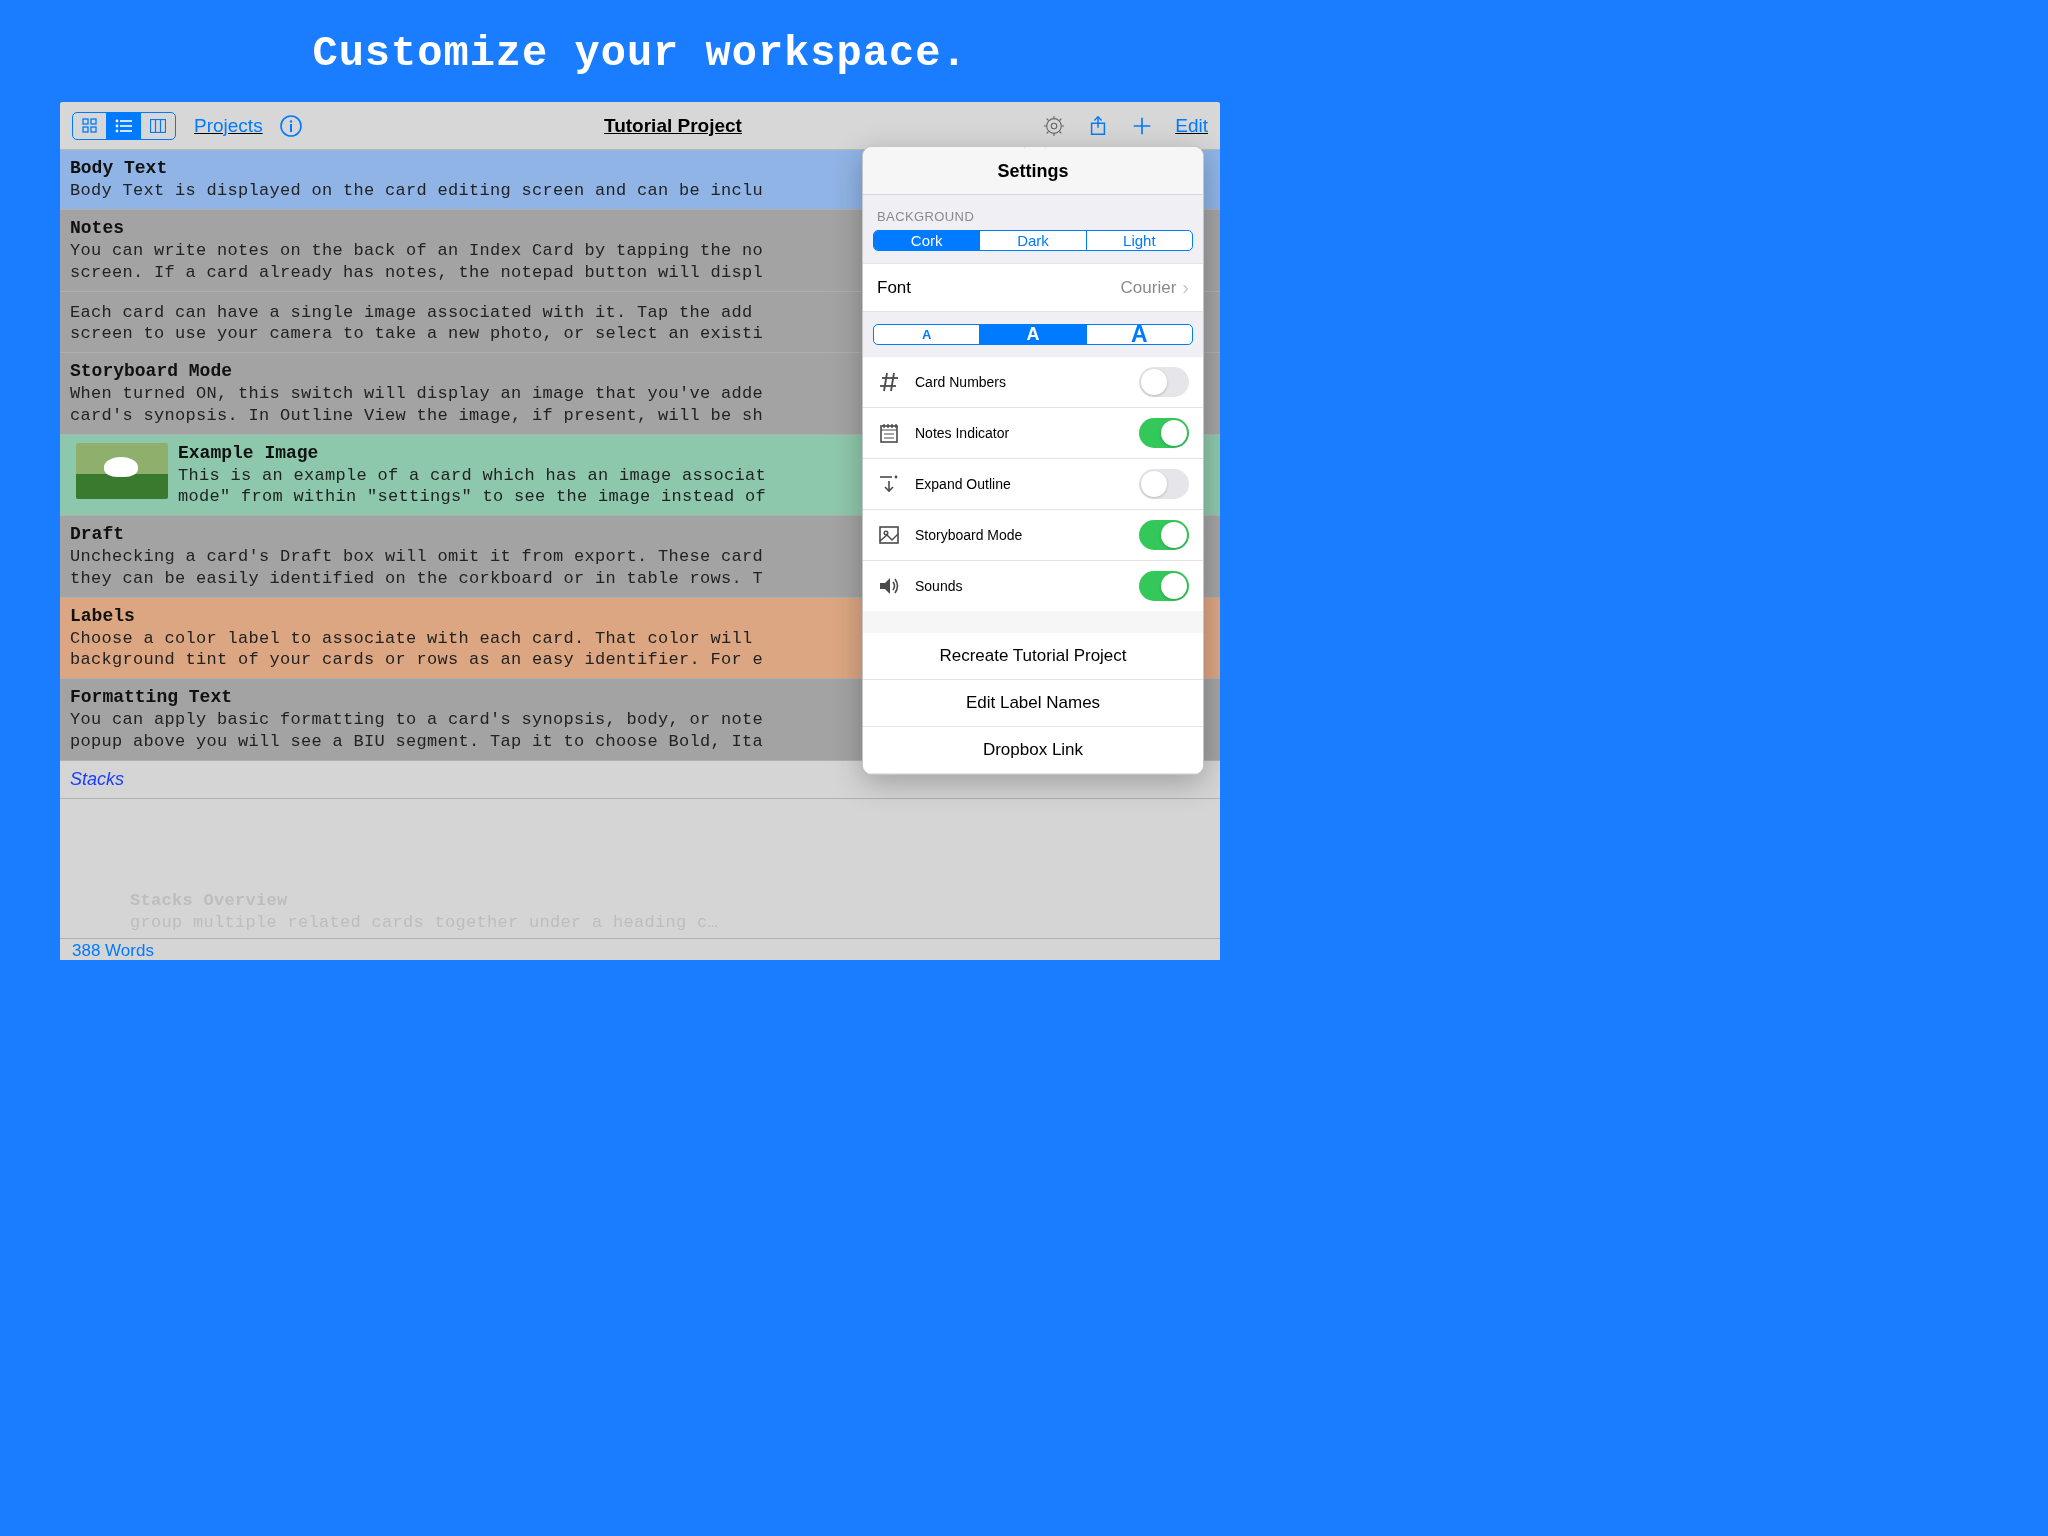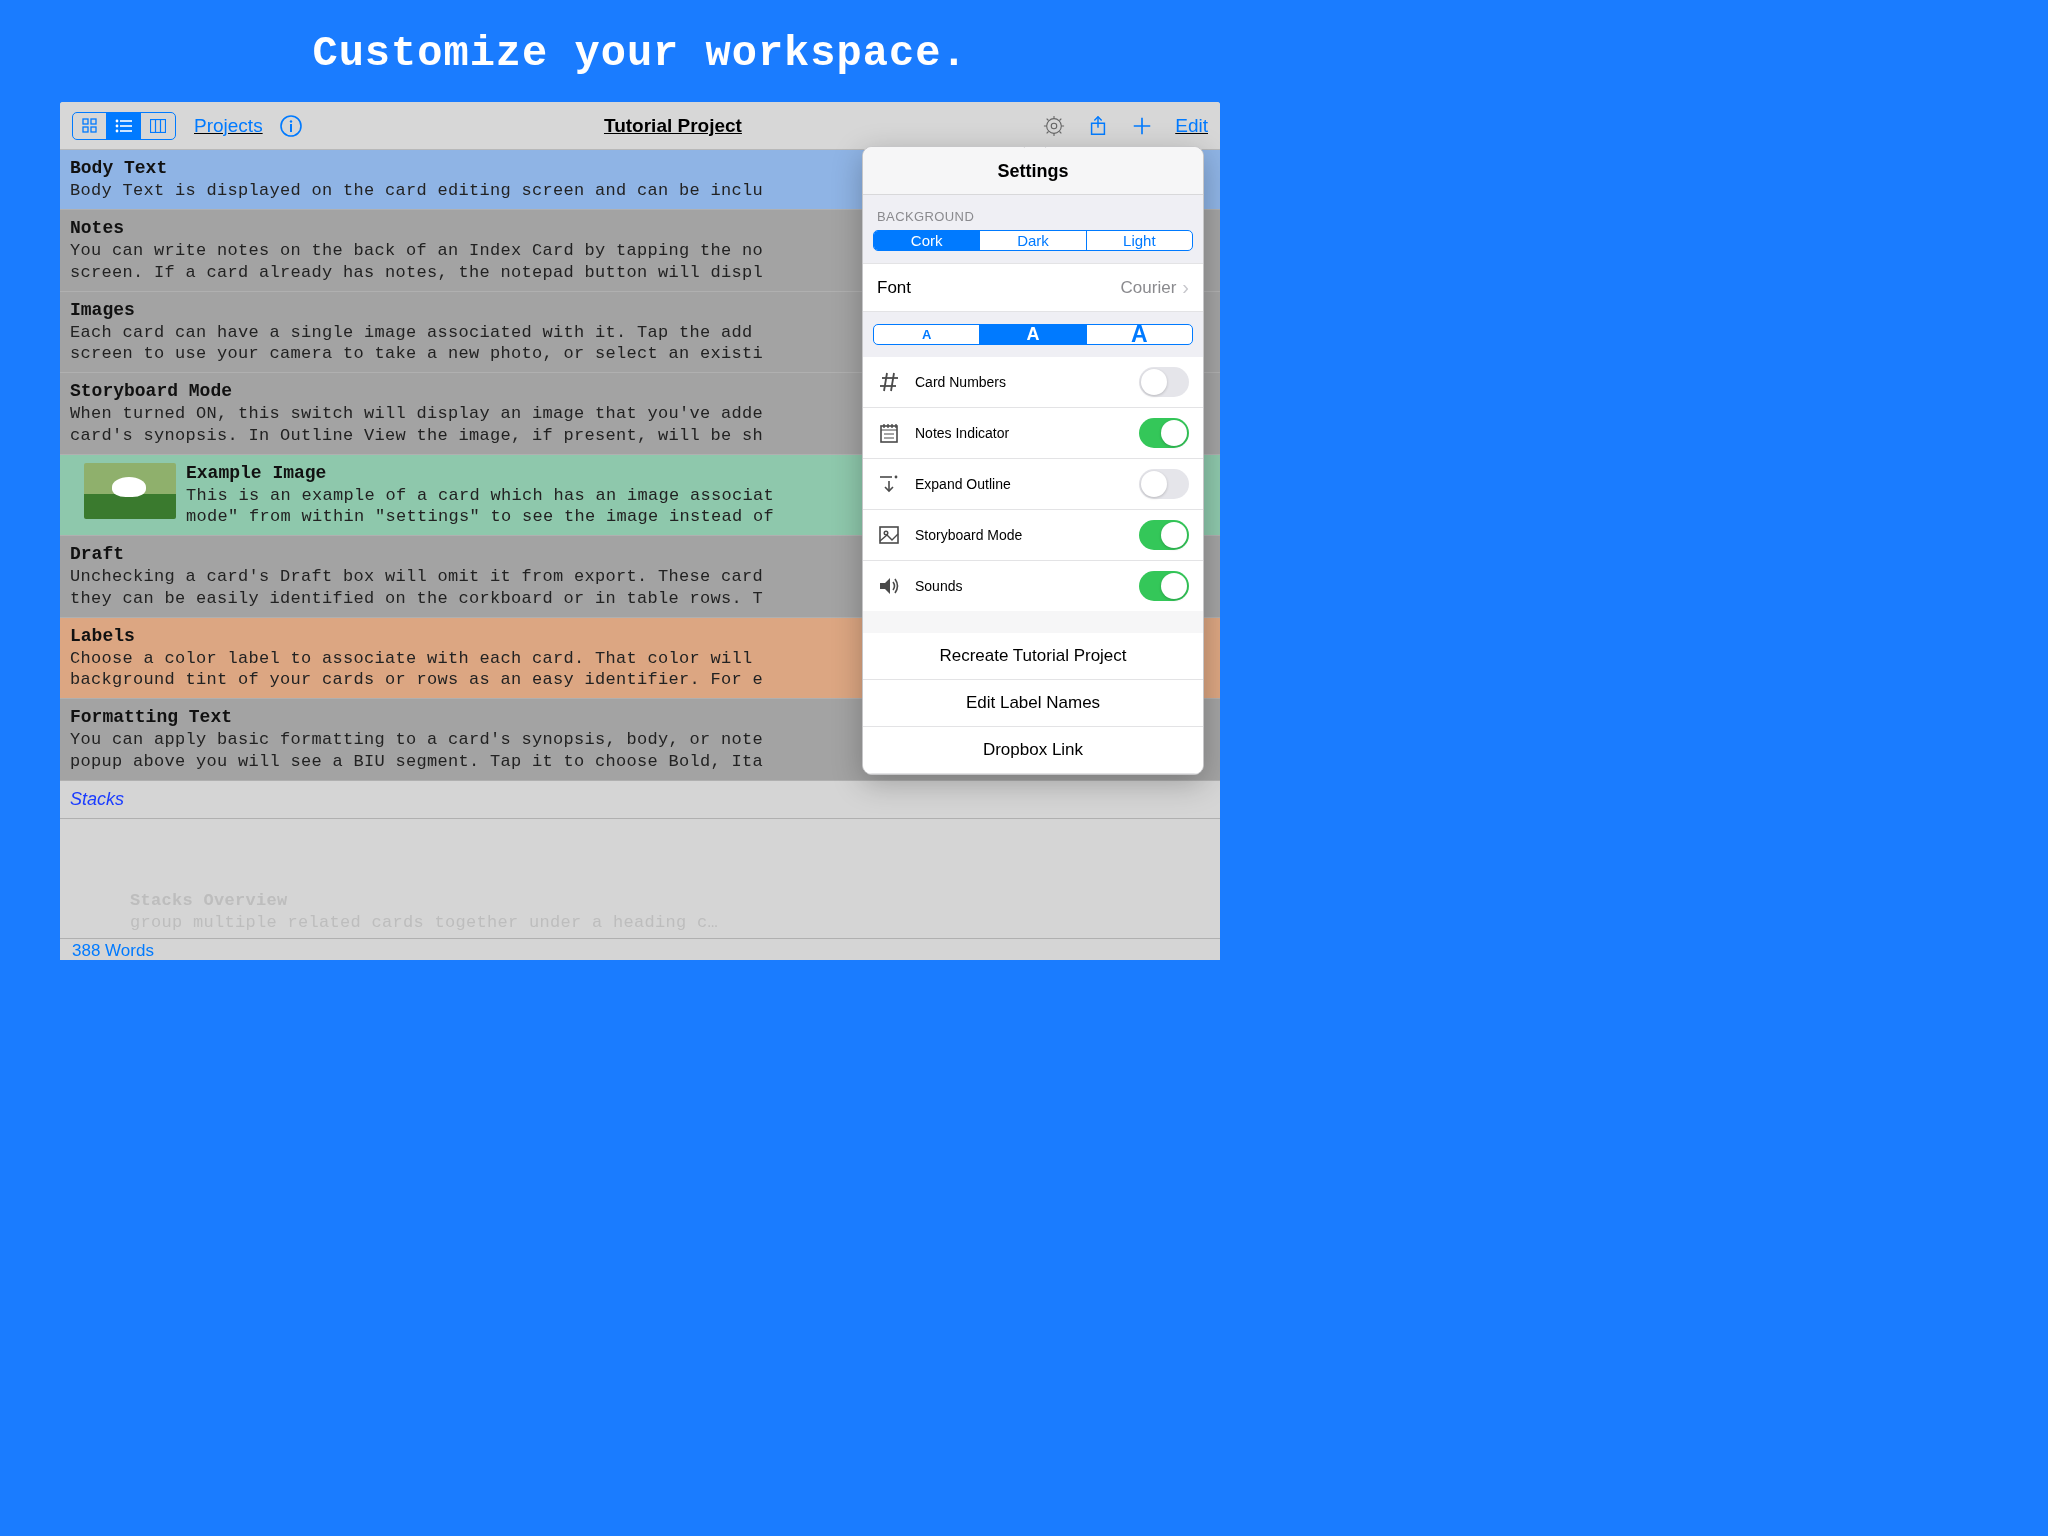--- a/index.html
+++ b/index.html
@@ -80,21 +80,21 @@
 .edit-link { color: #007aff; font-size: 19px; font-family: -apple-system, Helvetica, Arial, sans-serif; }
 .content {
   overflow: hidden;
 }
 .row {
   border-bottom: 1px solid #b0b0b0;
   padding: 8px 10px;
   background: #a3a3a3;
 }
 .row.blue { background: #8fb4e5; }
-.row.green { background: #8ec8ac; display: flex; gap: 10px; padding: 8px 24px; }
+.row.green { background: #8ec8ac; display: flex; gap: 10px; padding: 8px 16px; }
 .row.orange { background: #dca682; }
 .row-title { font-weight: bold; font-size: 18px; color: #111; }
 .row-body { font-size: 17px; color: #222; margin-top: 2px; line-height: 1.25; letter-spacing: 0.3px; white-space: pre; overflow: hidden; }
 .thumb {
   width: 92px; height: 56px;
   background: linear-gradient(to bottom, #8fb06c 0%, #8fb06c 55%, #3a7a2e 55%, #3a7a2e 100%);
   border-radius: 2px;
   flex-shrink: 0;
   position: relative;
 }
@@ -318,21 +318,20 @@
     <div class="row blue">
       <div class="row-title">Body Text</div>
       <div class="row-body">Body Text is displayed on the card editing screen and can be inclu</div>
     </div>
     <div class="row">
       <div class="row-title">Notes</div>
       <div class="row-body">You can write notes on the back of an Index Card by tapping the no                      ig
 screen. If a card already has notes, the notepad button will displ                       …</div>
     </div>
     <div class="row">
-      <div class="row-title">Images</div>
       <div class="row-body">Each card can have a single image associated with it. Tap the add                       ig
 screen to use your camera to take a new photo, or select an existi                       i.</div>
     </div>
     <div class="row">
       <div class="row-title">Storyboard Mode</div>
       <div class="row-body">When turned ON, this switch will display an image that you've adde
 card's synopsis. In Outline View the image, if present, will be sh                       …</div>
     </div>
     <div class="row green">
       <div class="thumb"></div>

